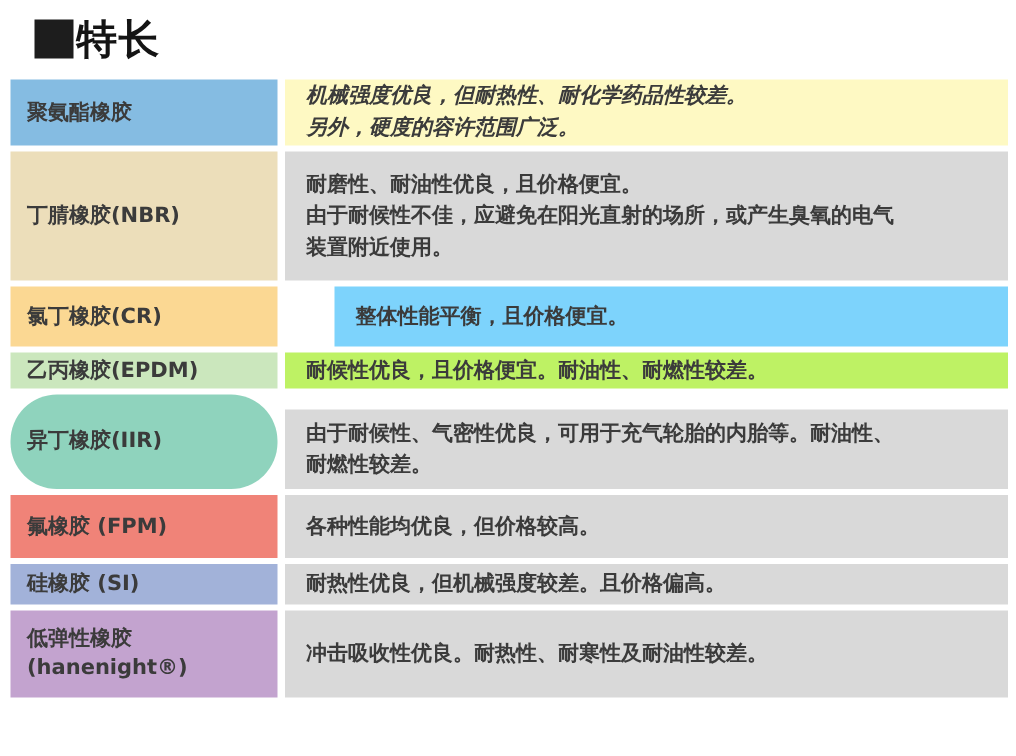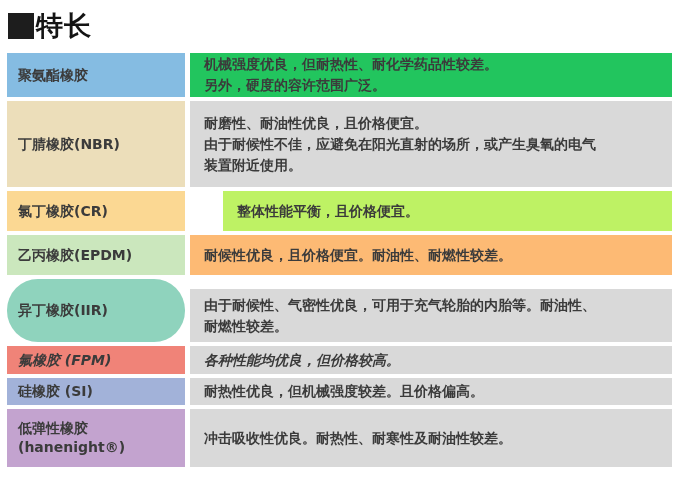--- a/index.html
+++ b/index.html
@@ -9,21 +9,21 @@
     height: 504px;
     background: #ffffff;
     font-family: "DejaVu Sans", "Liberation Sans", sans-serif;
     overflow: hidden;
   }
   .page { padding: 6px 5px 0 7px; }
 
   .title {
     display: flex;
     align-items: center;
-    margin: 2px 0 9px 1px;
+    margin: 2px 0 9px 16px;
     font-size: 27px;
     font-weight: bold;
     color: #141414;
     letter-spacing: 1px;
   }
   .title-square {
     width: 26px;
     height: 26px;
     background: #1d1d1d;
     margin-right: 2px;
@@ -48,59 +48,59 @@
   .desc-cell {
     flex: 1;
     padding: 4px 12px 4px 14px;
     line-height: 21px;
     white-space: pre-line;
   }
   
   .row:nth-child(1) { height: 44px; }
   .row:nth-child(2) { height: 86px; }
   .row:nth-child(3) { height: 40px; gap: 38px; }
-  .row:nth-child(4) { height: 40px; }
+  .row:nth-child(4) { height: 24px; }
   .row:nth-child(5) { height: 63px; }
-  .row:nth-child(6) { height: 28px; font-style: italic; }
+  .row:nth-child(6) { height: 42px; }
   .row:nth-child(7) { height: 27px; }
   .row:nth-child(8) { height: 58px; }
 </style>
 </head>
 <body>
 
 <div class="page">
 
   <div class="title">
     <span class="title-square"></span>
     <span>特长</span>
   </div>
 
   <div class="rubber-table">
 
     <div class="row">
       <div class="cell label-cell" style="background-color: rgb(133, 188, 226);">聚氨酯橡胶</div>
-      <div class="cell desc-cell" style="background-color: #22c55e;">机械强度优良，但耐热性、耐化学药品性较差。
+      <div class="cell desc-cell" style="background-color: #fef9c3; font-style: italic;">机械强度优良，但耐热性、耐化学药品性较差。
 另外，硬度的容许范围广泛。</div>
     </div>
 
     <div class="row">
       <div class="cell label-cell" style="background-color: rgb(236, 222, 186);">丁腈橡胶(NBR)</div>
       <div class="cell desc-cell" style="background-color: rgb(217, 217, 217);">耐磨性、耐油性优良，且价格便宜。
 由于耐候性不佳，应避免在阳光直射的场所，或产生臭氧的电气
 装置附近使用。</div>
     </div>
 
     <div class="row">
       <div class="cell label-cell" style="background-color: rgb(251, 216, 147);">氯丁橡胶(CR)</div>
-      <div class="cell desc-cell" style="background-color: #bef264;">整体性能平衡，且价格便宜。</div>
+      <div class="cell desc-cell" style="background-color: #7dd3fc;">整体性能平衡，且价格便宜。</div>
     </div>
 
     <div class="row">
       <div class="cell label-cell" style="background-color: rgb(203, 231, 189);">乙丙橡胶(EPDM)</div>
-      <div class="cell desc-cell" style="background-color: #fdba74;">耐候性优良，且价格便宜。耐油性、耐燃性较差。</div>
+      <div class="cell desc-cell" style="background-color: #bef264;">耐候性优良，且价格便宜。耐油性、耐燃性较差。</div>
     </div>
 
     <div class="row">
       <div class="cell label-cell" style="background-color: rgb(143, 211, 189); border-radius: 31px;">异丁橡胶(IIR)</div>
       <div class="cell desc-cell" style="background-color: rgb(217, 217, 217); margin-top: 10px;">由于耐候性、气密性优良，可用于充气轮胎的内胎等。耐油性、
 耐燃性较差。</div>
     </div>
 
     <div class="row">
       <div class="cell label-cell" style="background-color: rgb(240, 131, 120);">氟橡胶 (FPM)</div>

